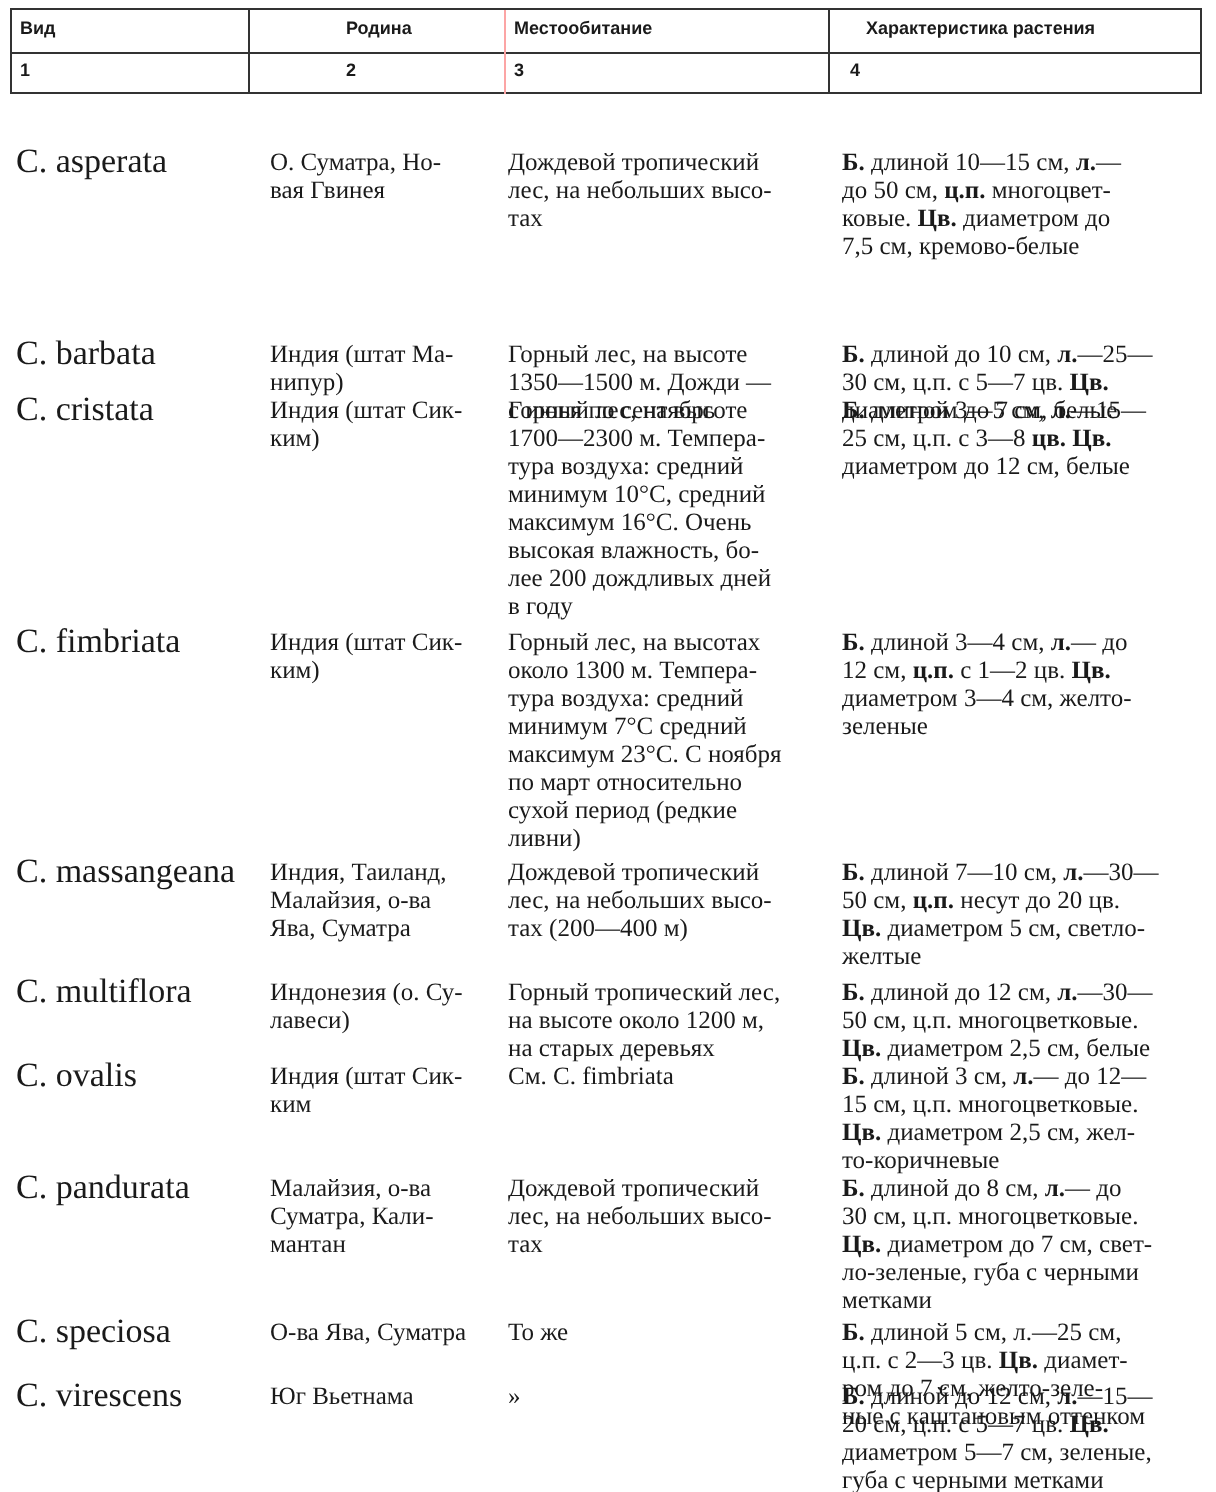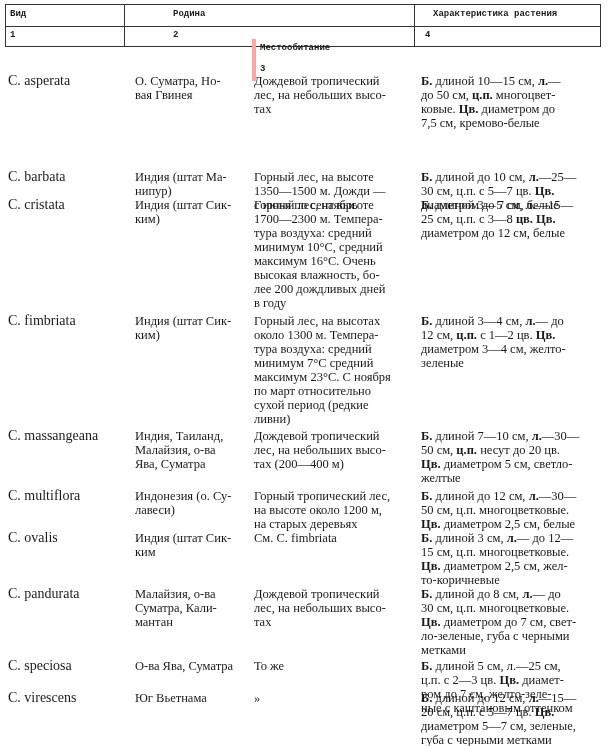--- a/index.html
+++ b/index.html
@@ -4,37 +4,37 @@
 <style>
   html, body { margin: 0; padding: 0; background: #ffffff; }
   body {
     width: 608px; height: 746px; position: relative; overflow: hidden;
     font-family: "Liberation Serif", "DejaVu Serif", serif;
     color: #1a1a1a;
   }
   .hdr {
     position: absolute; left: 5px; top: 4px; width: 596px; height: 43px;
     border: 1px solid #333; box-sizing: border-box;
-    font-family: Liberation Mono, monospace;
+    font-family: Liberation Sans, sans-serif;
     font-size: 9px; font-weight: bold;
   }
   .hdr .row { position: absolute; left: 0; right: 0; height: 21px; }
   .hdr .row.r1 { top: 0; border-bottom: 1px solid #333; }
   .hdr .row.r2 { top: 21px; }
   .hdr .c { position: absolute; top: 0; height: 100%; box-sizing: border-box; padding: 4px 0 0 4px; }
   .hdr .c1 { left: 0; width: 118px; }
   .hdr .c2 { left: 118px; width: 128px; border-left: 1px solid #333; padding-left: 48px; }
-  .hdr .c3 { left: 246px; width: 162px; border-left: 4px solid #fca5a5; margin-top: 34px; }
+  .hdr .c3 { left: 246px; width: 162px; border-left: 1px solid #fca5a5; }
   .hdr .c4 { left: 408px; width: 186px; border-left: 1px solid #333; padding-left: 10px; }
   .hdr .r1 .c4 { padding-left: 18px; }
 
   .rows { position: absolute; left: 0; top: 0; width: 608px; }
   .row-item { position: absolute; left: 0; width: 608px; font-size: 12.5px; line-height: 14px; }
   .cell { position: absolute; top: 0; white-space: pre-line; }
-  .col-name { left: 8px; width: 120px; font-size: 14px; }
+  .col-name { left: 8px; width: 120px; font-size: 17px; }
   .col-home { left: 135px; width: 112px; }
   .col-habitat { left: 254px; width: 163px; text-align: justify; }
   .col-desc { left: 421px; width: 182px; text-align: justify; }
   .b { font-weight: bold; }
 </style>
 </head>
 <body>
 
 <div class="hdr">
   <div class="row r1">

